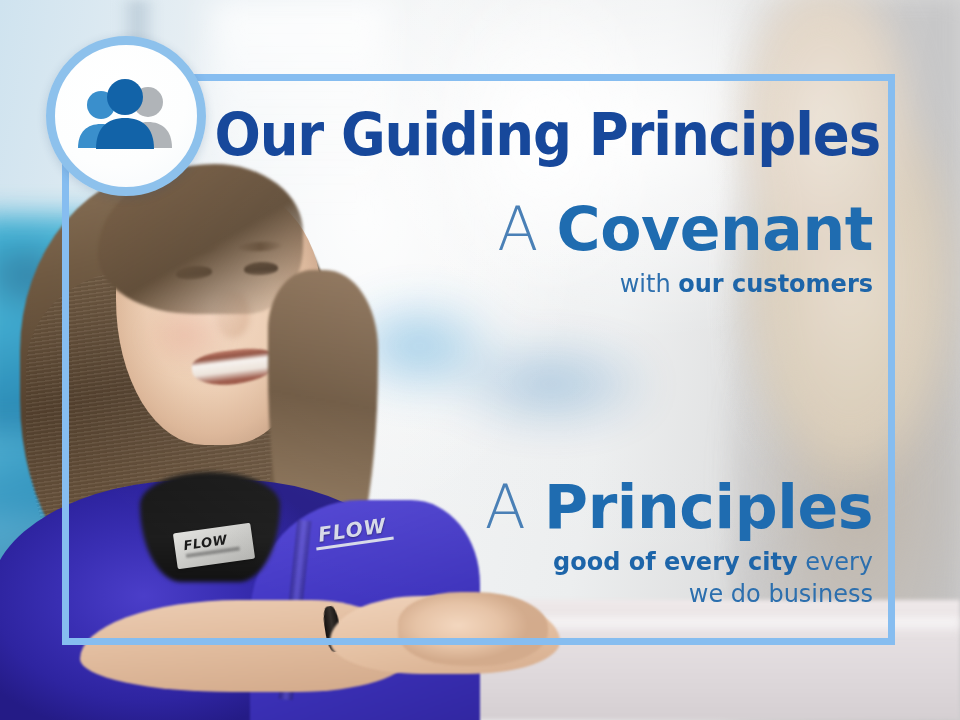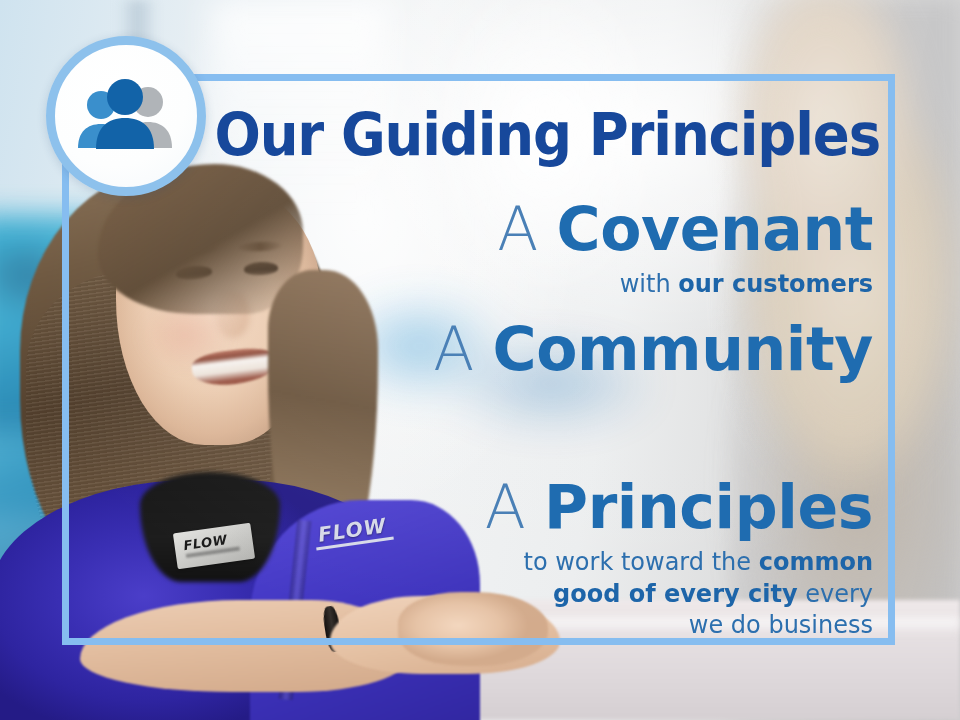--- a/index.html
+++ b/index.html
@@ -583,36 +583,30 @@
     <div class="principle" id="principle-0">
       <div class="p-title">
         <span class="art">A </span><span class="word">Covenant</span>
       </div>
       <div class="p-sub">
         <span>with </span><b>our customers</b>
       </div>
     </div>
 
     <div class="principle" id="principle-1">
-      <div class="p-title">
-        <span class="art">A </span><span class="word">Community</span>
-      </div>
       <div class="p-sub">
       </div>
     </div>
 
     <div class="principle" id="principle-2">
       <div class="p-title">
         <span class="art">A </span><span class="word">Principles</span>
       </div>
       <div class="p-sub">
         <div>
-          <span>to work toward the </span><b>common</b>
-        </div>
-        <div>
           <b>good of every city</b><span> every</span>
         </div>
         <div>we do business</div>
       </div>
     </div>
 
   </div>
 </div>
 
 </body></html>

